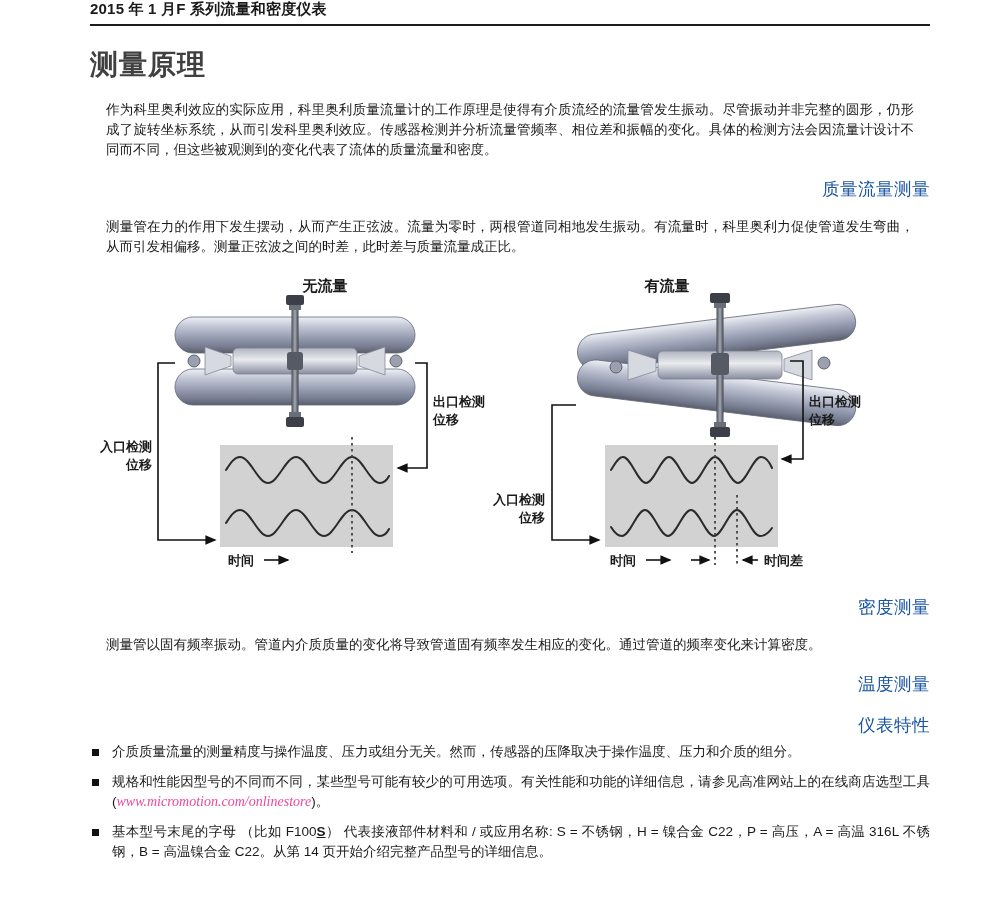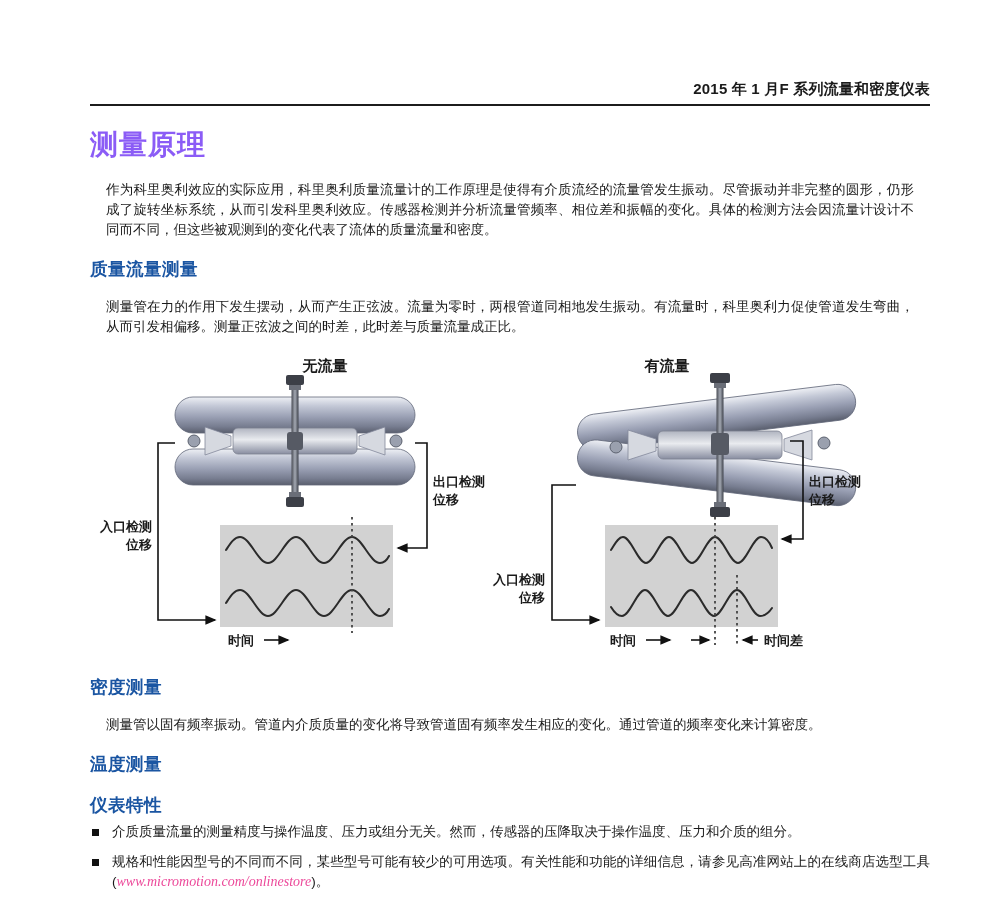--- a/index.html
+++ b/index.html
@@ -5,33 +5,33 @@
   * { box-sizing: border-box; }
   html,body { margin:0; padding:0; background:#fff; }
   body {
     width:1000px; height:897px; overflow:hidden;
     font-family:"Liberation Sans", sans-serif;
     color:#1a1a1a;
   }
   .page { width:1000px; height:897px; padding:0 70px 0 90px; }
 
   .doc-header {
-    display:flex; justify-content:flex-end; align-items:flex-end;
-    padding-top:80px; padding-bottom:5px;
+    display:flex; justify-content:flex-start; align-items:flex-end;
+    padding-bottom:5px;
     border-bottom:2px solid #1c1c1c;
     font-size:15px; font-weight:600; letter-spacing:.2px;
   }
 
   h1.page-title {
-    color:#8b5cf6; font-size:28px; font-weight:bold;
+    color:#404040; font-size:28px; font-weight:bold;
     margin:20px 0 7px 0; letter-spacing:1px;
   }
   h2.section-heading {
-    color:#1a55a2; font-size:17.5px; font-weight:bold;
-    margin:17px 0 5px 0; letter-spacing:.5px;
+    color:#1a55a2; font-size:17.5px; font-weight:normal;
+    margin:17px 0 5px 0; letter-spacing:.5px;text-align:right;
   }
   p.body-text {
     font-size:13.5px; line-height:20px; margin:16px;
     text-align:justify;
   }
 
   figure.diagram { margin:8px 0 0 0; position:relative; height:305px;text-align:right; }
   figure.diagram svg { display:block; }
   .svg-label { font-size:13px; font-weight:bold; fill:#1a1a1a; }
   .svg-title { font-size:15px; font-weight:bold; fill:#1a1a1a; }

